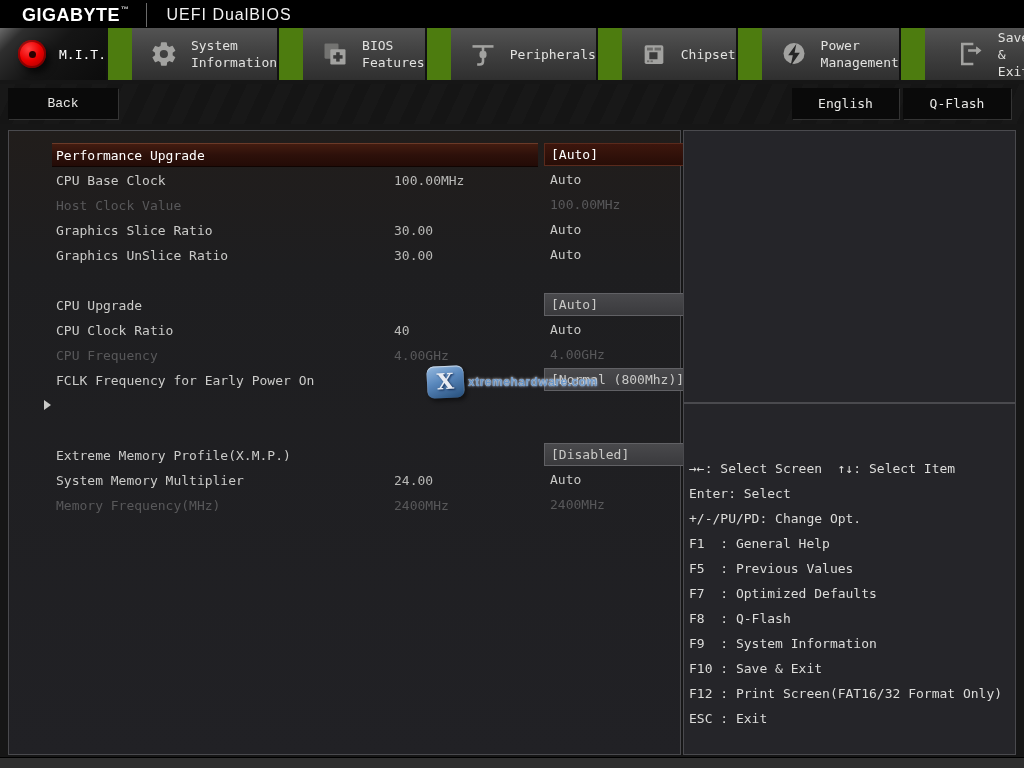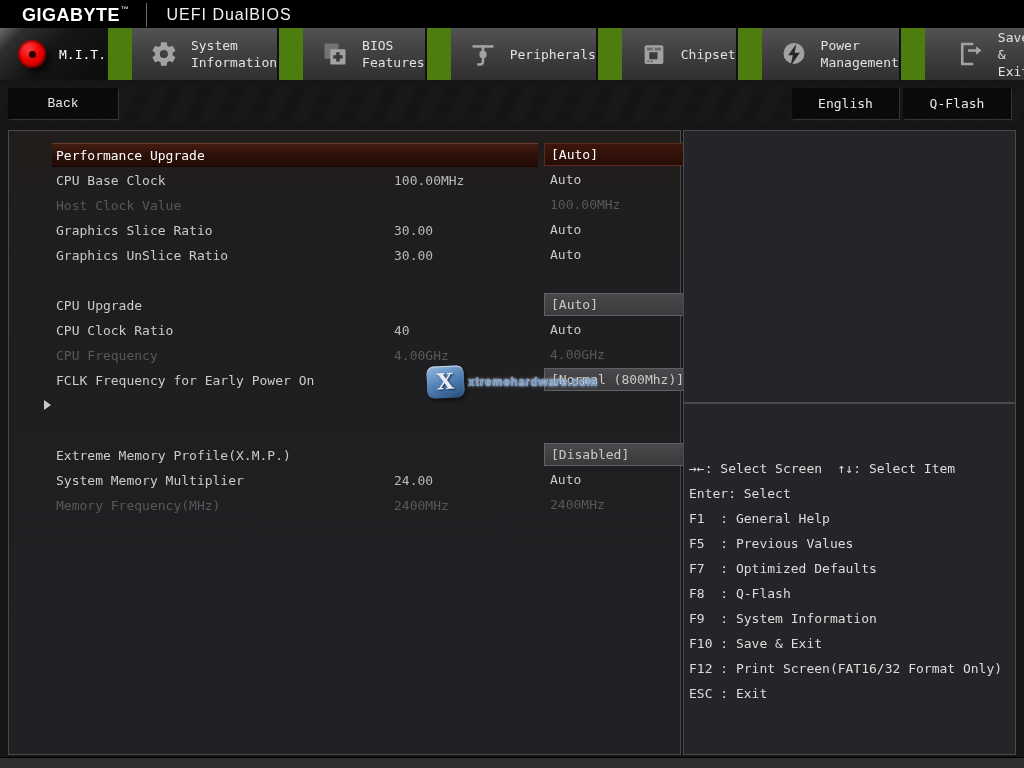--- a/index.html
+++ b/index.html
@@ -291,20 +291,21 @@
         <span class="cell val1">2400MHz</span>
         <span class="cell val2">2400MHz</span>
       </div>
     </div>
 
   <div id="item-help-panel" class="panel"></div>
 
   <div id="keys-panel" class="panel">
       <div class="key-line">→←: Select Screen  ↑↓: Select Item</div>
       <div class="key-line">Enter: Select</div>
+      <div class="key-line">+/-/PU/PD: Change Opt.</div>
       <div class="key-line">F1  : General Help</div>
       <div class="key-line">F5  : Previous Values</div>
       <div class="key-line">F7  : Optimized Defaults</div>
       <div class="key-line">F8  : Q-Flash</div>
       <div class="key-line">F9  : System Information</div>
       <div class="key-line">F10 : Save &amp; Exit</div>
       <div class="key-line">F12 : Print Screen(FAT16/32 Format Only)</div>
       <div class="key-line">ESC : Exit</div>
     </div>
 

